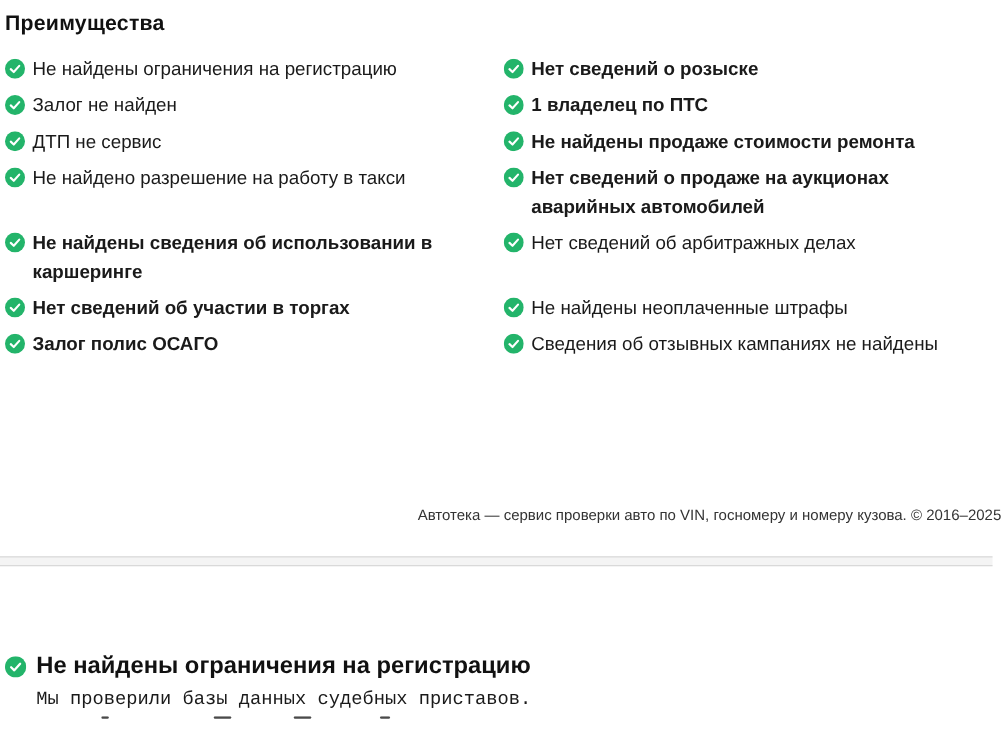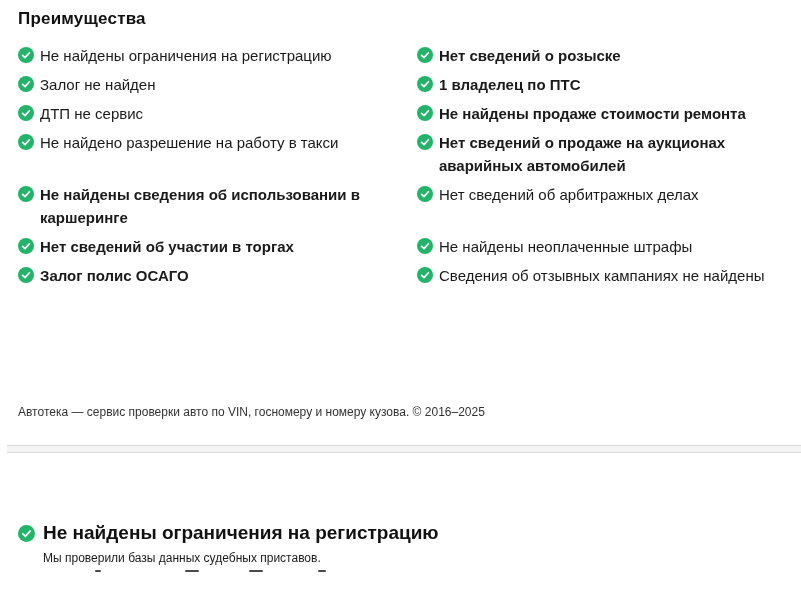--- a/index.html
+++ b/index.html
@@ -8,21 +8,21 @@
     background: #fff;
   }
   body {
     width: 801px;
     height: 601px;
     overflow: hidden;
     font-family: "Liberation Sans", sans-serif;
     color: #1a1a1a;
   }
   .wrap {
-    padding: 9px 0 0 18px;
+    padding: 9px 0 0 4px;
   }
   .page-title {
     font-size: 17px;
     font-weight: bold;
     margin: 0;
     letter-spacing: 0.2px;
     color: #111;
   }
   .adv-grid {
     margin-top: 15px;
@@ -47,20 +47,21 @@
     line-height: 23px;
   }
   .cell-right .txt {
     max-width: 330px;
     font-weight: bold;
   }
   .footer-note {
     margin-top: 112px;
     font-size: 12px;
     color: #333;
+    text-align: right;
   }
   .section-band {
     margin-top: 26px;
     margin-left: -11px;
     width: 801px;
     height: 6px;
     background: #f4f4f4;
     border-top: 1px solid #d9d9d9;
     border-bottom: 1px solid #d9d9d9;
   }
@@ -79,21 +80,22 @@
     margin-top: 3px;
   }
   .detail-title {
     font-size: 19px;
     font-weight: bold;
     margin: 0;
     color: #111;
   }
   .detail-desc {
     margin: 7px 0 0 25px;
-    font-size: 12px;
+    font-size: 15px;
+    font-family: Liberation Mono, monospace;
   }
   .cutoff-row {
     margin: 5px 0 0 77px;
     height: 3px;
     overflow: hidden;
     display: flex;
     align-items: flex-start;
   }
   .cutoff-row i {
     display: block;

